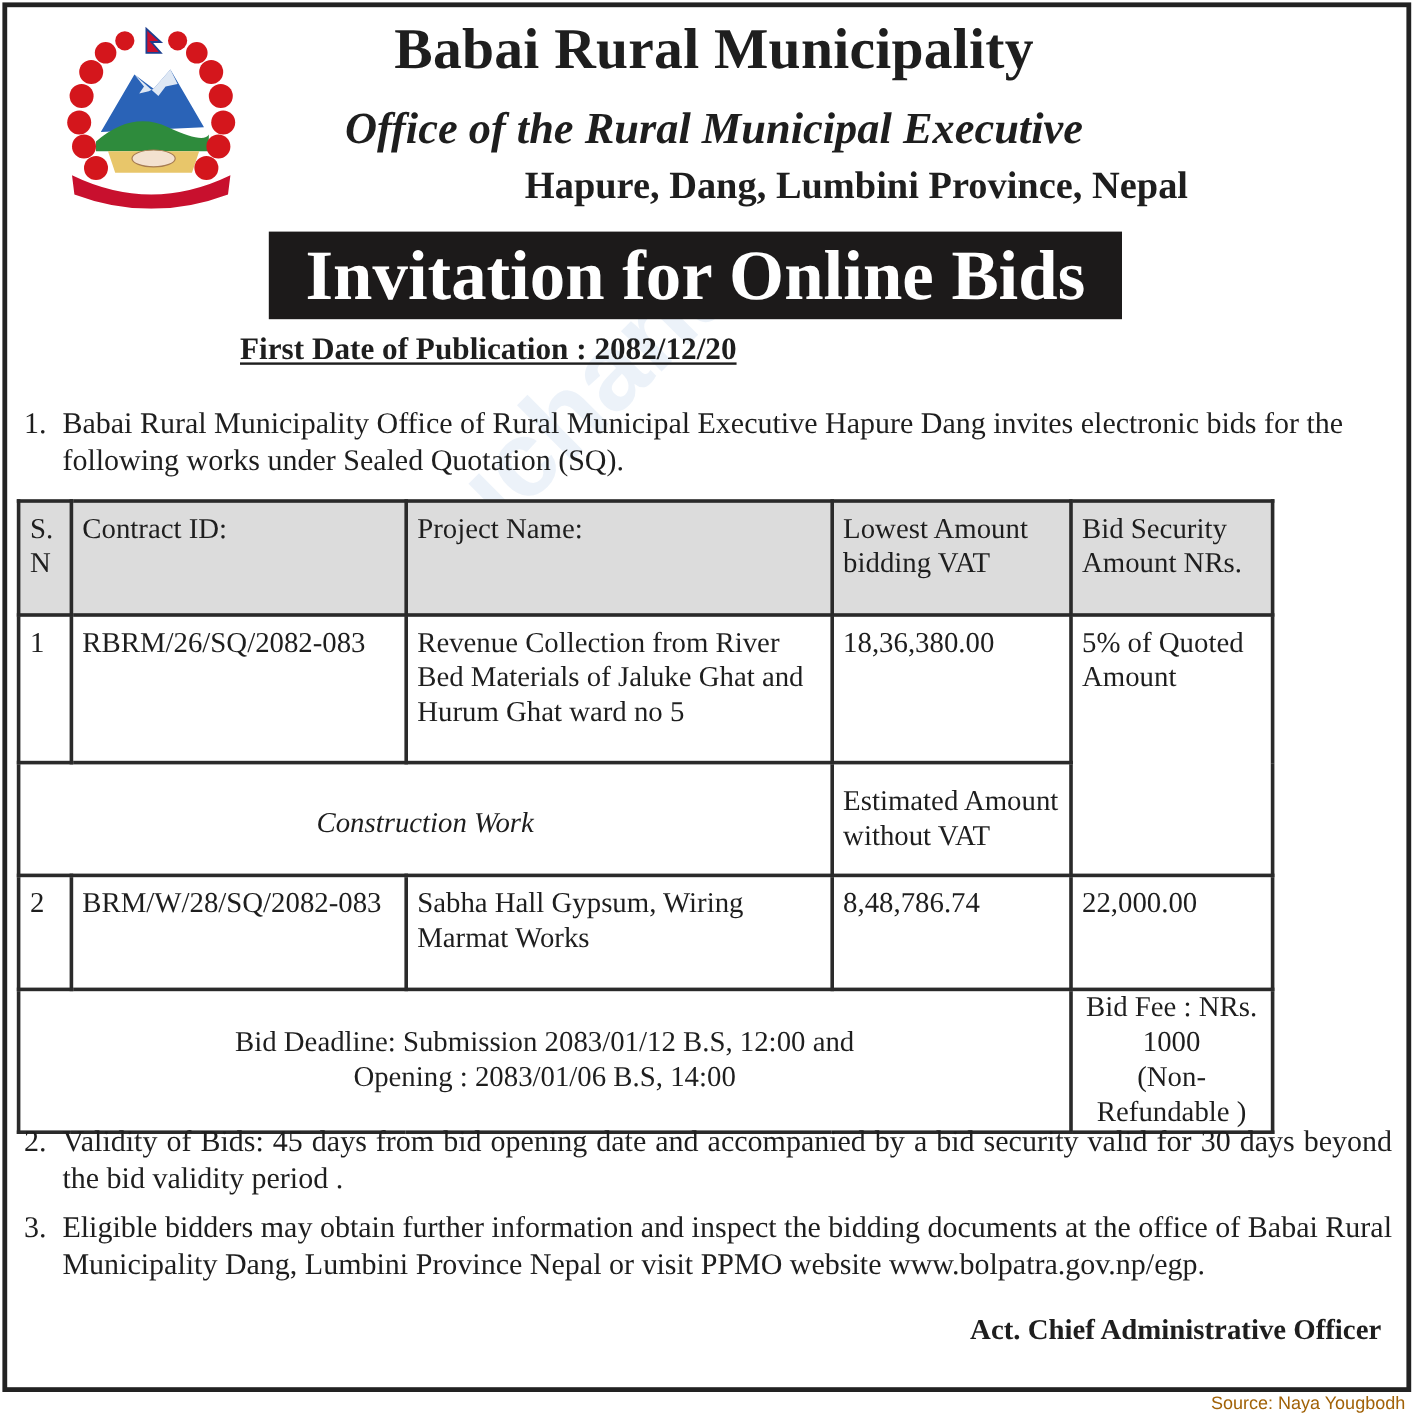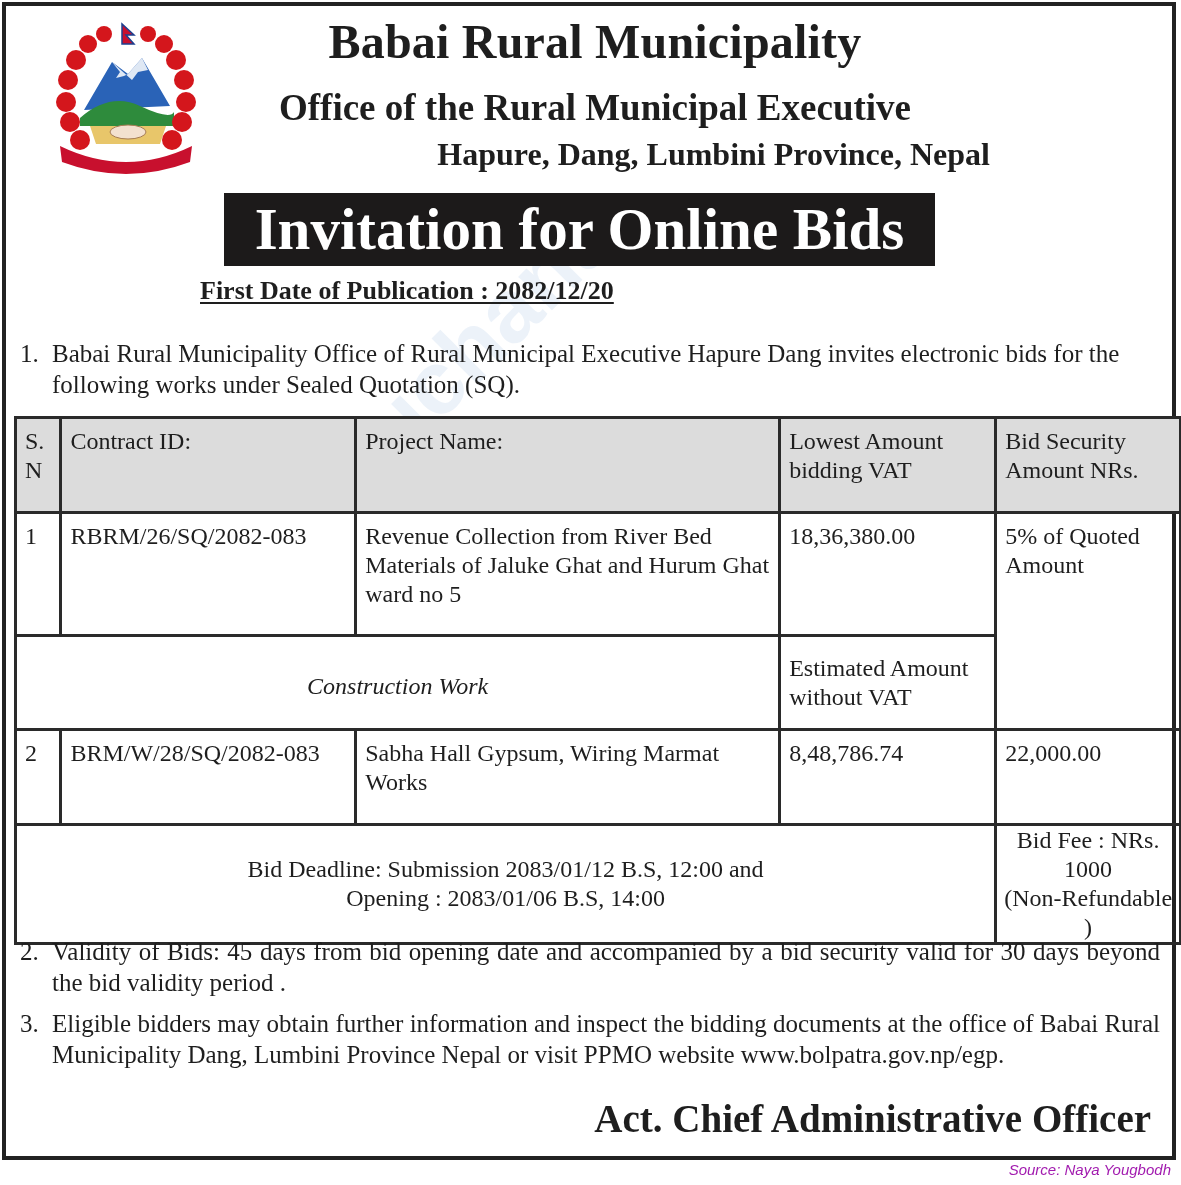--- a/index.html
+++ b/index.html
@@ -3,40 +3,40 @@
 <meta charset="utf-8">
 <style>
   html, body { margin: 0; padding: 0; background: #ffffff; }
   body { width: 1181px; height: 1185px; position: relative; overflow: hidden;
          font-family: "Liberation Serif", "DejaVu Serif", serif; color: #1e1e1e; }
   .frame { position: absolute; left: 2px; top: 2px; width: 1166px; height: 1150px;
            border: 4px solid #222; background: #fff; }
   .emblem { position: absolute; left: 50px; top: 22px; width: 152px; height: 152px; }
   .head { position: absolute; left: 200px; width: 790px; text-align: center; font-weight: bold; }
   .h1 { top: 14px; font-size: 48px; letter-spacing: 0.2px; }
-  .h2 { top: 86px; font-size: 37px; }
+  .h2 { top: 86px; font-size: 37px; font-style: italic; }
   .h3 { top: 136px; font-size: 32px; text-align: right; }
   .banner { position: absolute; left: 224px; top: 193px; width: 711px; height: 73px; background: #1c1a1a;
             color: #fff; font-weight: bold; font-size: 59px; text-align: center; line-height: 73px; }
   .pubdate { position: absolute; left: 200px; width: 790px; top: 276px; font-weight: bold;
              font-size: 26px; }
   .pubdate span { text-decoration: underline; text-underline-offset: 3px; }
   .para { position: absolute; left: 20px; width: 1140px; font-size: 25px; line-height: 31px; }
   .para .num { position: absolute; left: 0; top: 0; }
   .para .txt { margin-left: 32px; display: block; }
   .justify { text-align: justify; text-align-last: left; }
-  table.bids { position: absolute; left: 14px; top: 416px; width: 1168px; border-collapse: collapse;
+  table.bids { position: absolute; left: 14px; top: 416px; width: 1048px; border-collapse: collapse;
                font-size: 24px; line-height: 29px; }
   table.bids td { border: 3px solid #2a2a2a; vertical-align: top; padding: 8px 8px 0 8px; }
   table.bids tr.hdr td { background: #dcdcdc; }
   .center { text-align: center; vertical-align: middle !important; }
   .italic-bold { font-style: italic; font-weight: normal; }
-  .sign { position: absolute; right: 30px; top: 1096px; font-weight: bold; font-size: 39px; margin-left: 16px; }
+  .sign { position: absolute; right: 30px; top: 1096px; font-weight: bold; font-size: 24px; margin-left: 16px; }
   .source { position: absolute; right: 10px; top: 1161px; font-family: "Liberation Sans", "DejaVu Sans", sans-serif;
-            font-style: italic; font-size: 15px; color: #a21caf; }
+            font-size: 15px; color: #a16207; }
   .wm { position: absolute; color: rgba(70,130,200,0.10); font-family: "Liberation Sans", sans-serif;
         font-weight: bold; font-size: 90px; transform: rotate(-45deg); left: 280px; top: 300px; pointer-events: none; }
 </style>
 </head>
 <body>
 
 <div class="frame"></div>
 
 <div class="wm">Suchana</div>
 

